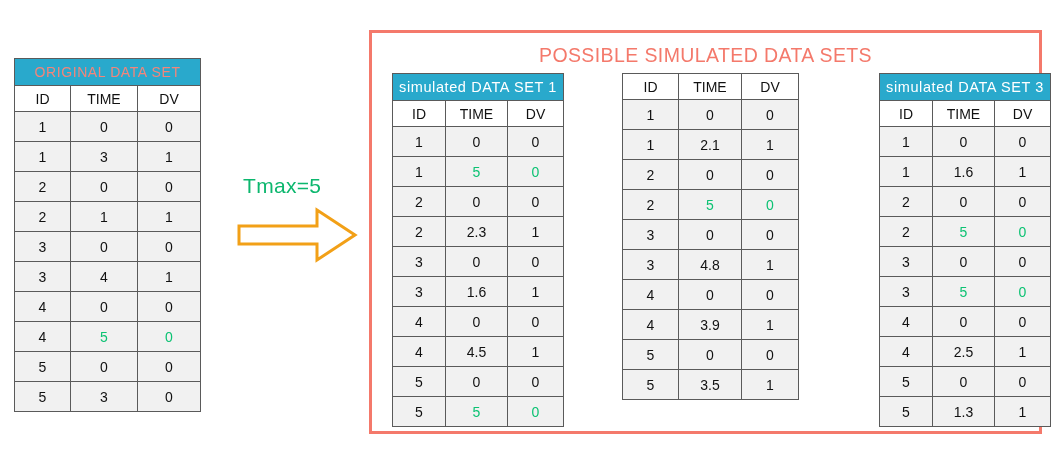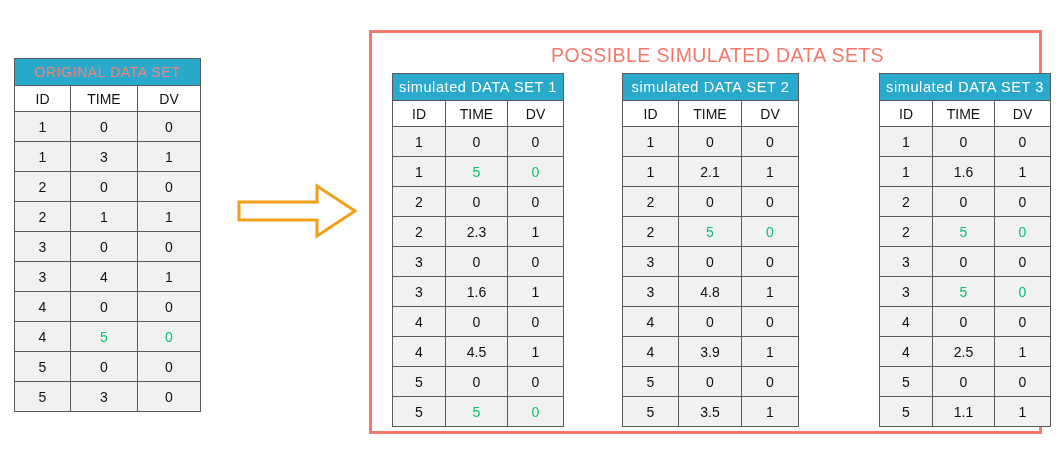--- a/index.html
+++ b/index.html
@@ -97,21 +97,21 @@
     top: 30px;
     width: 673px;
     height: 404px;
     border: 3px solid #f4796b;
     box-sizing: border-box;
     background: #ffffff;
   }
   #panel-title {
     position: absolute;
     top: 11px;
-    left: 12px;
+    left: 0;
     width: 100%;
     text-align: center;
     color: #f4796b;
     font-size: 19.5px;
     letter-spacing: 0.4px;
   }
 
   #sim-table-1 { left: 392px; top: 73px; width: 171px; border-radius: 22px; }
   #sim-table-2 { left: 622px; top: 73px; width: 176px; }
   #sim-table-3 { left: 879px; top: 73px; width: 171px; }
@@ -190,20 +190,21 @@
       </tr>
       <tr>
         <td>5</td>
         <td>3</td>
         <td>0</td>
       </tr>
     </tbody>
 </table>
 
 <div id="transform-annotation">
+  <div id="tmax-label">Tmax=5</div>
   <div id="arrow-wrap">
     <svg width="122" height="58" viewBox="0 0 122 58" xmlns="http://www.w3.org/2000/svg">
       <polygon points="2,20 80,20 80,4 118,29 80,54 80,38 2,38" fill="none" stroke="#f2a017" stroke-width="3" stroke-linejoin="miter"></polygon>
     </svg>
   </div>
 </div>
 
 <div id="simulated-panel">
   <div id="panel-title">POSSIBLE SIMULATED DATA SETS</div>
 </div>
@@ -278,23 +279,20 @@
     </tbody>
 </table>
 
 <table class="dtable sim-table" id="sim-table-2">
   <colgroup>
       <col class="c-id">
       <col class="c-time">
       <col class="c-dv">
     </colgroup>
   <thead>
-    <tr>
-      <th class="title-cell title-sim" colspan="3">simulated  DATA SET 2</th>
-    </tr>
     <tr class="colhead">
       <td>ID</td>
       <td>TIME</td>
       <td>DV</td>
     </tr>
   </thead>
   <tbody class="body-rows" id="sim-body-2">
       <tr>
         <td>1</td>
         <td>0</td>
@@ -405,17 +403,17 @@
         <td>2.5</td>
         <td>1</td>
       </tr>
       <tr>
         <td>5</td>
         <td>0</td>
         <td>0</td>
       </tr>
       <tr>
         <td>5</td>
-        <td>1.1</td>
+        <td>1.3</td>
         <td>1</td>
       </tr>
     </tbody>
 </table>
 
 </body></html>

